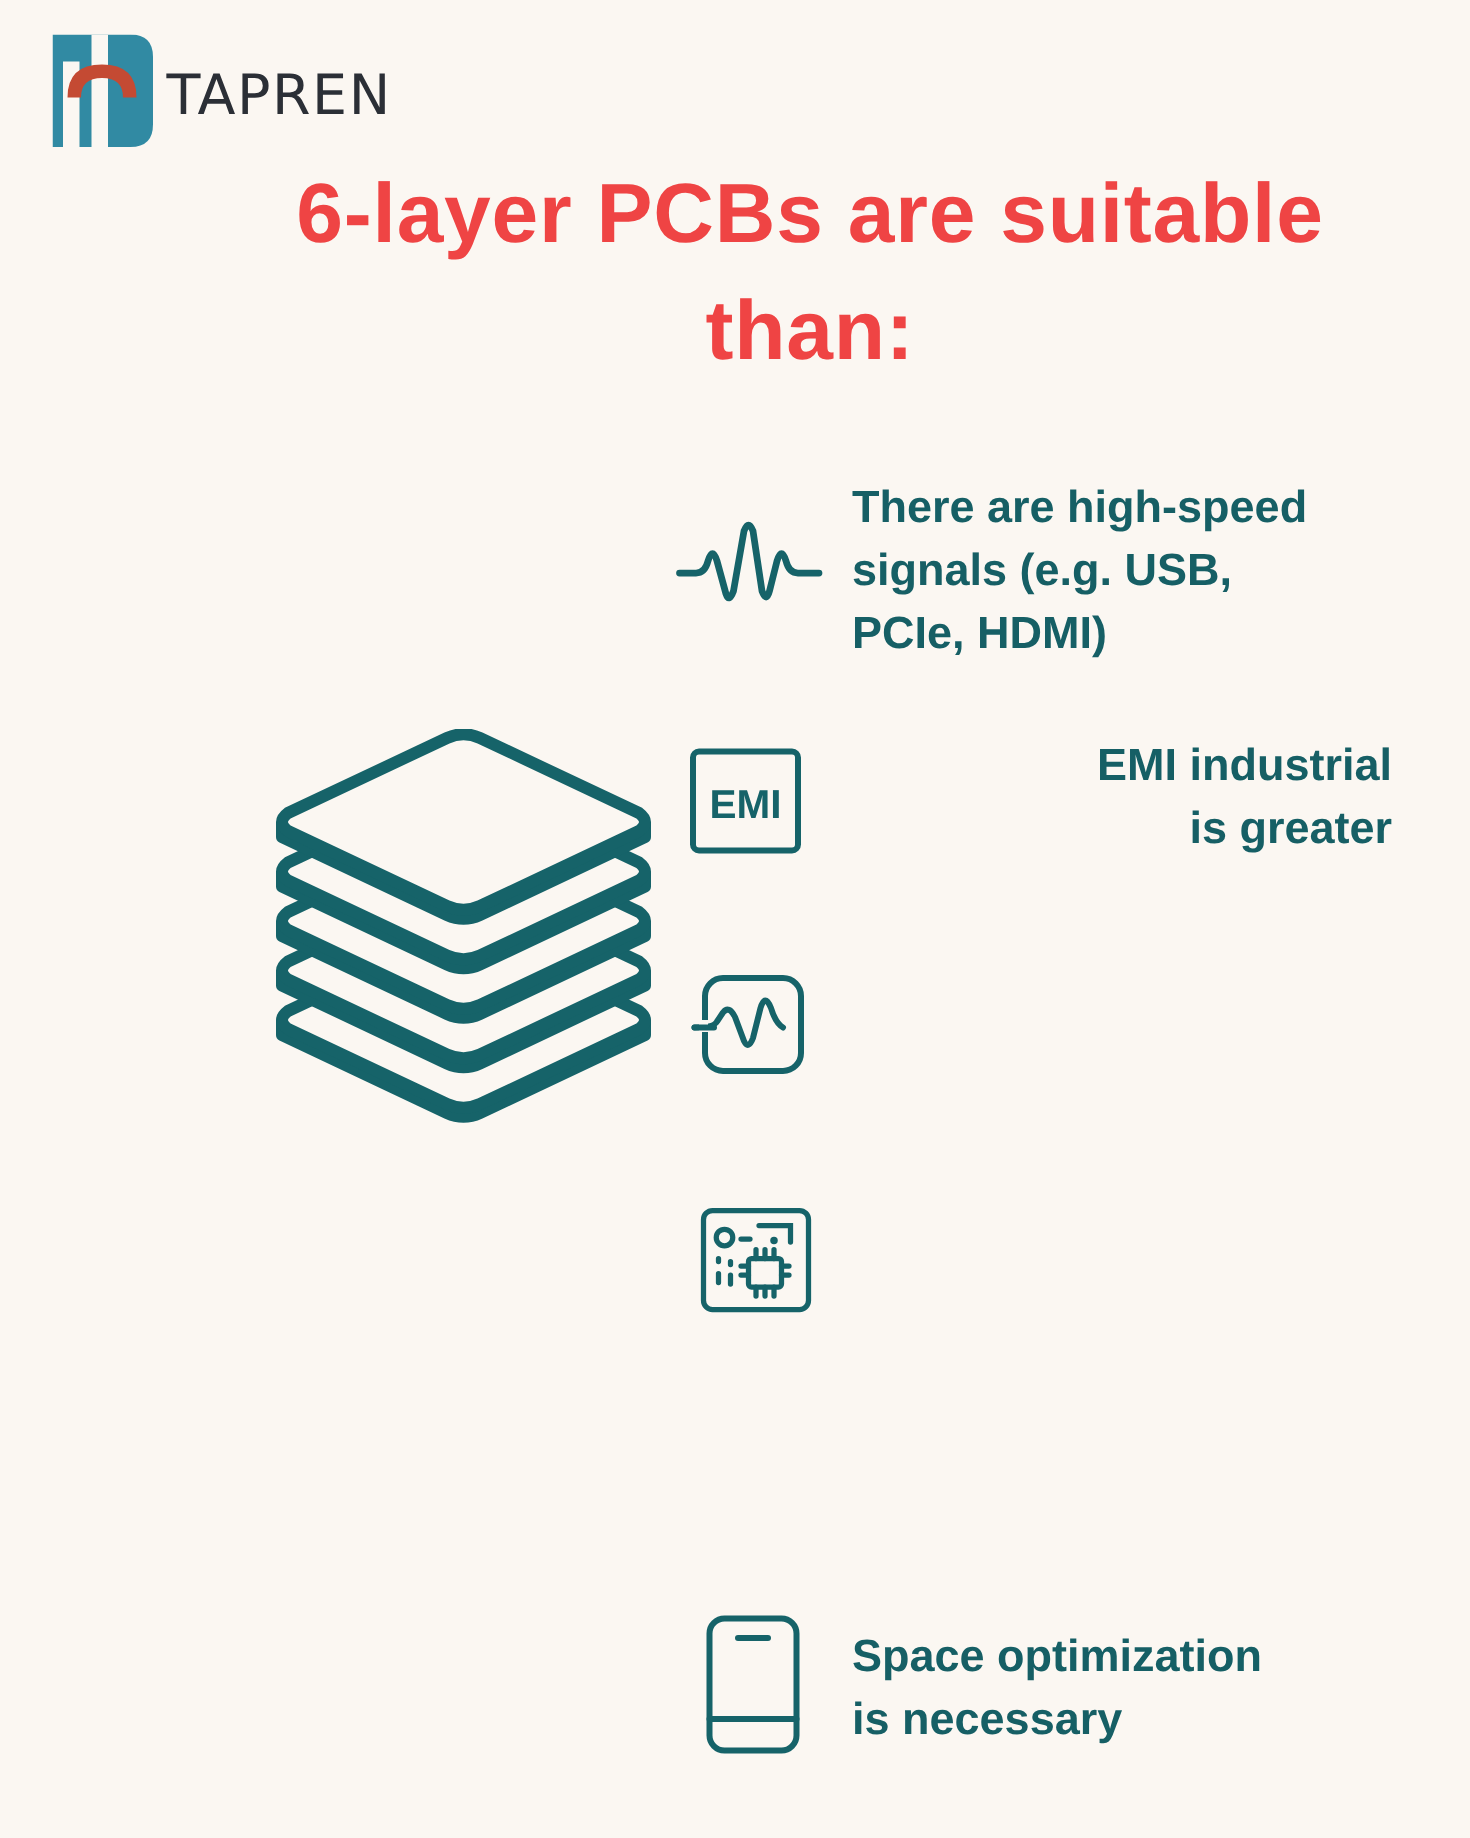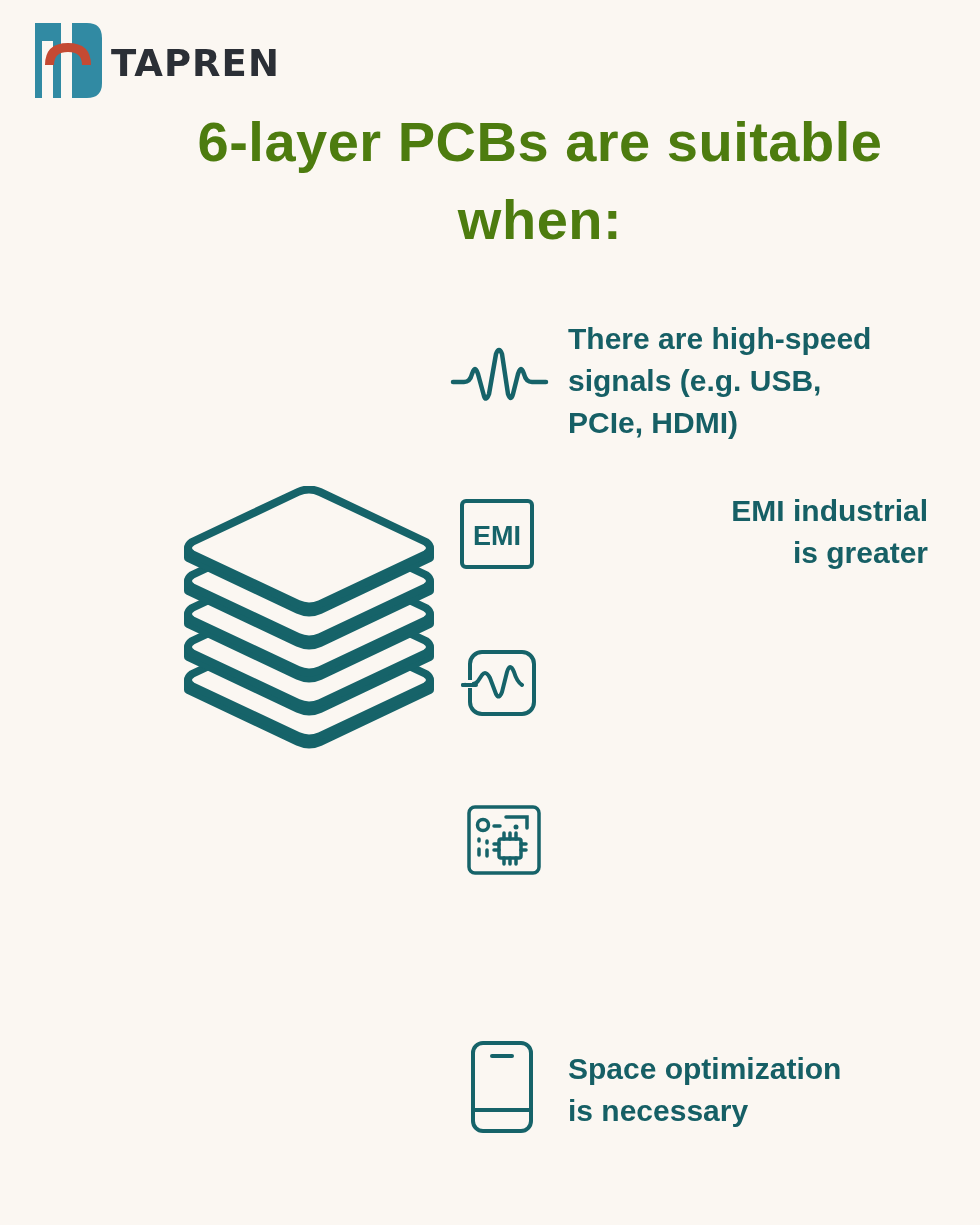--- a/index.html
+++ b/index.html
@@ -6,26 +6,26 @@
   body {
     width:980px; height:1225px; overflow:hidden;
     background:#fbf7f2;
     position:relative;
     font-family:"Liberation Sans", sans-serif;
   }
   .logo { position:absolute; left:35px; top:23px; display:flex; align-items:center; }
   .logo-mark { width:67px; height:75px; display:block; }
   .logo-text {
     margin-left:9px; font-family:"DejaVu Sans", sans-serif;
-    font-size:37px; letter-spacing:1px; color:#2b2f36; font-weight:bold;
+    font-size:37px; letter-spacing:1px; color:#2b2f36; font-weight:normal;
     line-height:1; margin-top:6px;
   }
   .title {
     position:absolute; left:100px; width:880px; top:103px;
-    text-align:center; color:#4d7c0f;
+    text-align:center; color:#ef4444;
     font-family:"Liberation Sans", sans-serif; font-weight:bold;
     font-size:56px; line-height:78px; letter-spacing:0.5px;
   }
   .stack { position:absolute; left:180px; top:486px; width:258px; height:280px; }
   .item { position:absolute; left:450px; width:500px; }
   .item .ico { position:absolute; left:0; }
   .item .txt {
     position:absolute; left:118px; width:360px;
     color:#165f65; font-family:"Liberation Sans", sans-serif; font-weight:bold;
     font-size:30px; line-height:42px;
@@ -40,21 +40,21 @@
     <path d="M0 0 H52 Q67 0 67 15 V60 Q67 75 52 75 H0 Z" fill="#318aa3"></path>
     <rect x="7" y="18" width="11" height="57" fill="#fbf7f2"></rect>
     <rect x="26" y="0" width="11" height="75" fill="#fbf7f2"></rect>
     <path d="M10 42 Q10 20 33 20 Q56 20 56 42 L47 42 Q47 29 33 29 Q19 29 19 42 Z" fill="#c44a33"></path>
   </svg>
   <span class="logo-text">TAPREN</span>
 </div>
 
 <h1 class="title" style="margin:0;">
   <span style="display:block;">6-layer PCBs are suitable</span>
-  <span style="display:block;">when:</span>
+  <span style="display:block;">than:</span>
 </h1>
 
 <svg class="stack" viewBox="0 0 258 280">
   <g fill="#fbf7f2" stroke="#166369" stroke-width="8" stroke-linejoin="round">
 
     <g transform="translate(0,132)">
       <path d="M8 62 L8 72 L118 124 Q129 129 140 124 L250 72 L250 62"></path>
       <path d="M12 56 L118 6 Q129 1 140 6 L246 56 Q254 62 246 68 L140 118 Q129 123 118 118 L12 68 Q4 62 12 56 Z"></path>
     </g>
     <g transform="translate(0,99)">
@@ -115,21 +115,21 @@
       <path d="M28 22 H34"></path>
       <path d="M40 13 H61 V24"></path>
       <rect x="33" y="35" width="22" height="19" rx="2"></rect>
       <path d="M38 35 V29 M44 35 V29 M50 35 V29 M38 54 V60 M44 54 V60 M50 54 V60 M33 40 H28 M33 46 H28 M55 40 H60 M55 46 H60"></path>
       <path d="M13 35 V37 M13 45 V51 M21 37 V39 M21 46 V52"></path>
     </g>
     <circle cx="50" cy="23" r="2.5" fill="#166369"></circle>
   </svg>
 </div>
 
-<div class="item" style="top:1048px; height:90px;">
+<div class="item" style="top:1084px; height:90px;">
   <svg class="ico" viewBox="0 0 64 94" style="left:20px; top:-8px; width:64px; height:94px;">
     <g fill="none" stroke="#166369" stroke-width="4" stroke-linecap="round">
       <rect x="3" y="3" width="58" height="88" rx="10"></rect>
       <path d="M22 16 H42"></path>
       <path d="M3 70 H61"></path>
     </g>
   </svg>
   <div class="txt" style="top:0;">
     <span>Space optimization</span>
     <span>is necessary</span>

